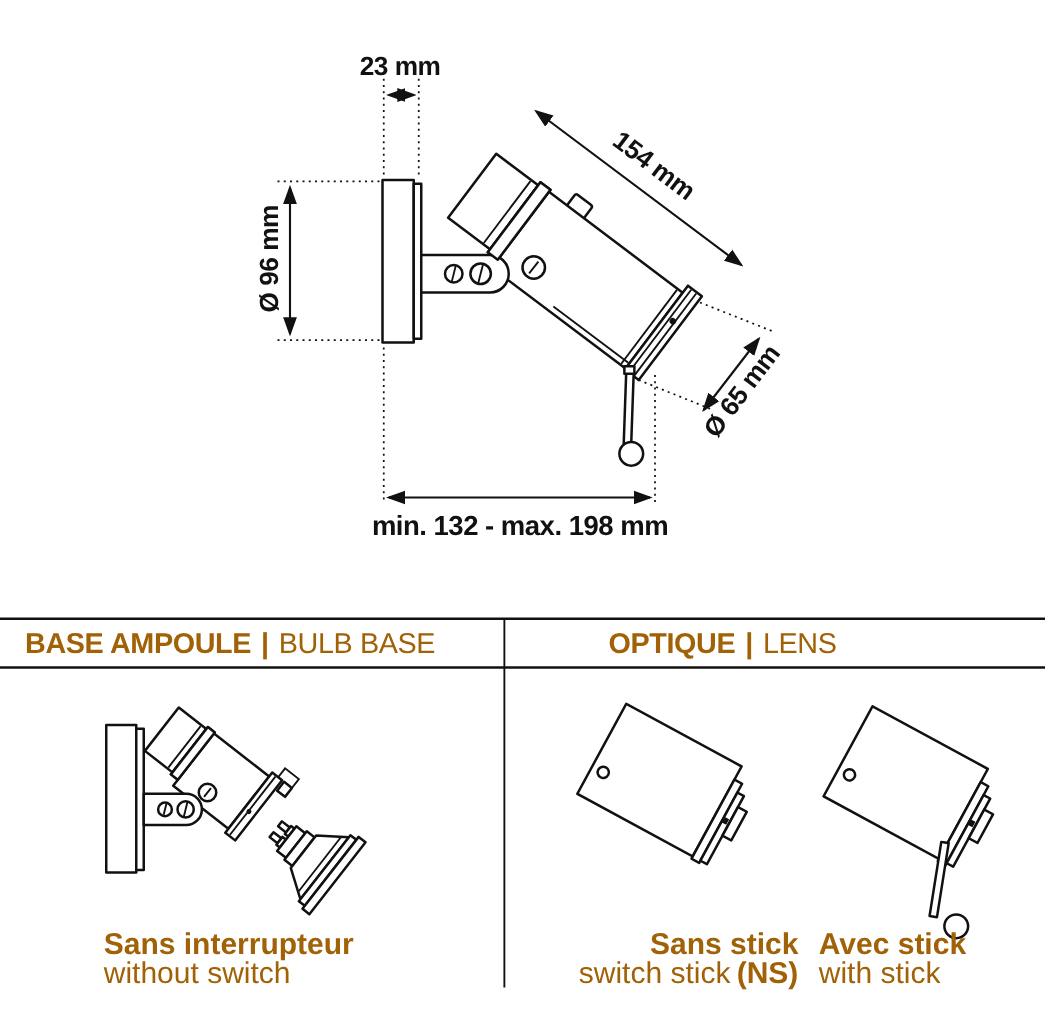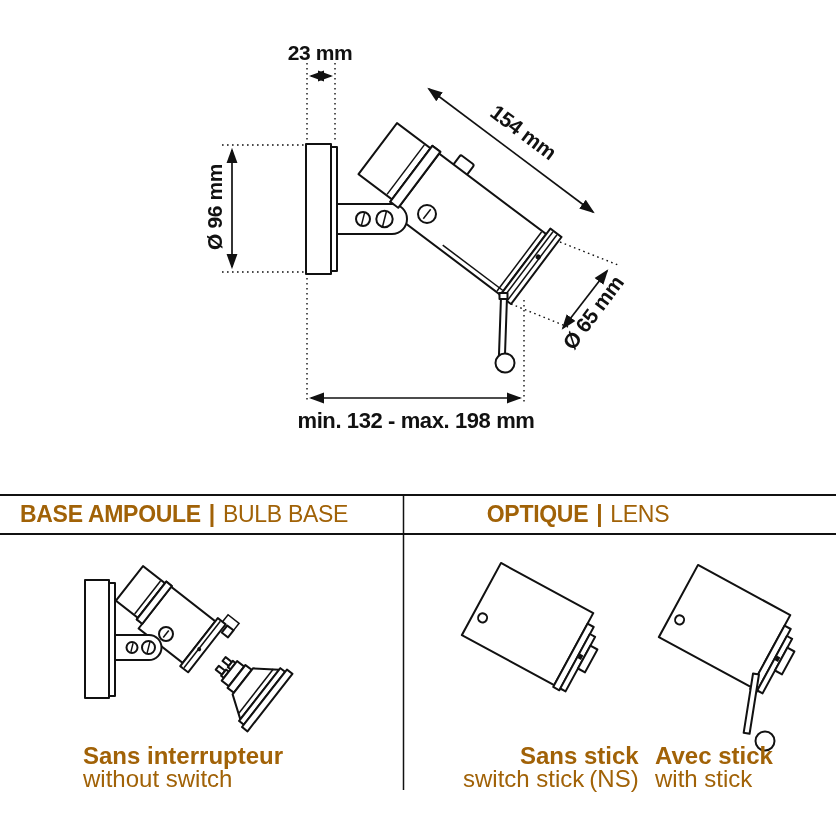--- a/index.html
+++ b/index.html
@@ -17,21 +17,21 @@
   .dimtxt.big{font-size:22px;}
   .hdr{position:absolute;top:495px;height:39px;display:flex;align-items:center;
        font-size:23px;letter-spacing:-0.3px;white-space:nowrap;}
   .hdr .b{font-weight:bold;}
   .hdr .sep{font-weight:bold;margin:0 8px;}
   .hdr-left{left:20px;}
   .hdr-right{left:403px;width:350px;justify-content:center;}
   .caption{position:absolute;top:744px;font-size:24px;line-height:23px;white-space:nowrap;}
   .caption .fr{font-weight:bold;display:block;}
   .caption .en{display:block;}
-  .caption .sfx{font-weight:normal;margin-left:5px;}
+  .caption .sfx{font-weight:bold;margin-left:5px;}
   .cap-1{left:83px;} .cap-2{left:463px;text-align:right;} .cap-3{left:655px;}
 </style>
 </head>
 <body>
 
 <div id="stage">
 
   <svg id="art" width="836" height="824" viewBox="0 0 836 824">
     <defs>
       <marker id="ah" viewBox="0 0 10 8" refX="8.6" refY="4" markerWidth="9" markerHeight="7.2" orient="auto-start-reverse" markerUnits="strokeWidth">

